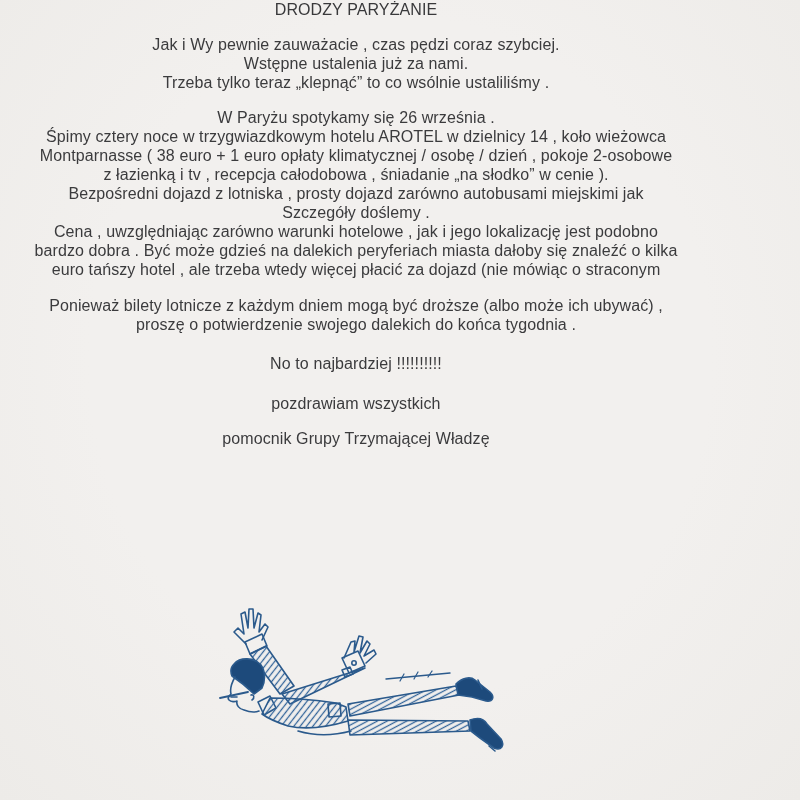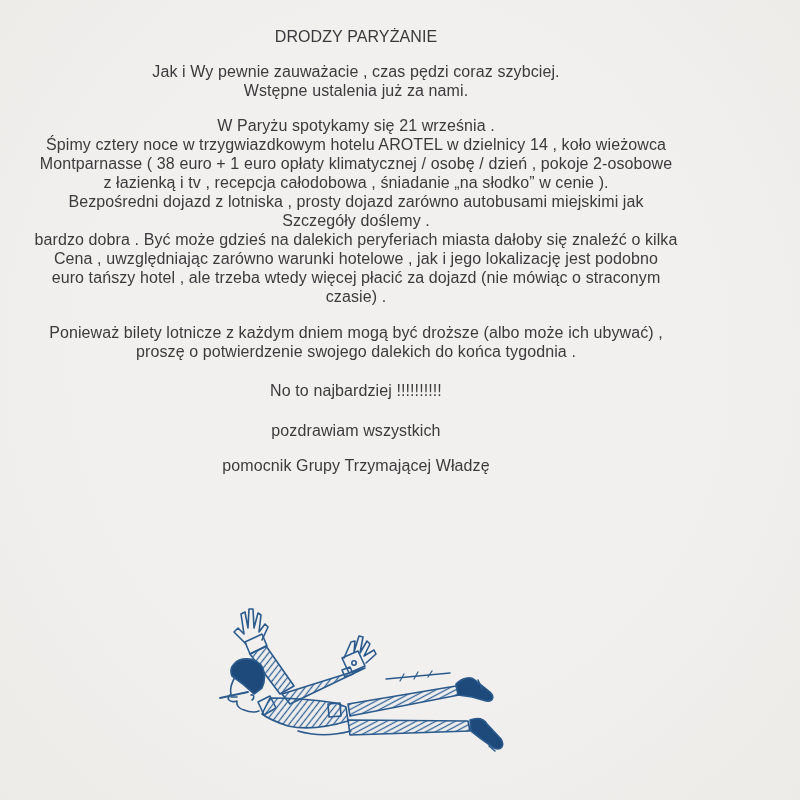--- a/index.html
+++ b/index.html
@@ -10,21 +10,20 @@
   }
   .page{
     position:relative;
     width:800px;height:800px;
     background:radial-gradient(ellipse at 50% 45%, #f2f0ee 55%, #edebe8 100%);
     overflow:hidden;
   }
   .letter{
     position:absolute;
     left:0; top:0; width:712px;
-    padding-top:27px;
     text-align:center;
     color:#3b3b3d;
     font-size:16px;
     line-height:19px;
     letter-spacing:0.1px;
   }
   .title{
     line-height:19px;
     margin-bottom:16px;
     color:#39393b;
@@ -47,33 +46,33 @@
 <body>
 
 <div class="page">
 
   <div class="letter">
     <div class="title">DRODZY PARYŻANIE</div>
 
     <div class="para mb16">
       <div class="line">Jak i Wy pewnie zauważacie , czas pędzi coraz szybciej.</div>
       <div class="line">Wstępne ustalenia już za nami.</div>
+      <div class="line">Trzeba tylko teraz „klepnąć” to co wsólnie ustaliliśmy .</div>
     </div>
 
     <div class="para mb17">
-      <div class="line">W Paryżu spotykamy się 21 września .</div>
+      <div class="line">W Paryżu spotykamy się 26 września .</div>
       <div class="line">Śpimy cztery noce w trzygwiazdkowym hotelu AROTEL w dzielnicy 14 , koło wieżowca</div>
       <div class="line">Montparnasse ( 38 euro + 1 euro opłaty klimatycznej / osobę / dzień , pokoje 2-osobowe</div>
       <div class="line">z łazienką i tv , recepcja całodobowa , śniadanie „na słodko” w cenie ).</div>
       <div class="line">Bezpośredni dojazd z lotniska , prosty dojazd zarówno autobusami miejskimi jak</div>
       <div class="line">Szczegóły doślemy .</div>
+      <div class="line">Cena , uwzględniając zarówno warunki hotelowe , jak i jego lokalizację jest podobno</div>
       <div class="line">bardzo dobra . Być może gdzieś na dalekich peryferiach miasta dałoby się znaleźć o kilka</div>
-      <div class="line">Cena , uwzględniając zarówno warunki hotelowe , jak i jego lokalizację jest podobno</div>
       <div class="line">euro tańszy hotel , ale trzeba wtedy więcej płacić za dojazd (nie mówiąc o straconym</div>
-      <div class="line">czasie) .</div>
     </div>
 
     <div class="para mb13">
       <div class="line">Ponieważ bilety lotnicze z każdym dniem mogą być droższe (albo może ich ubywać) ,</div>
       <div class="line">proszę o potwierdzenie swojego dalekich do końca tygodnia .</div>
     </div>
 
     <div class="para mb21">
       <div class="line">No to najbardziej !!!!!!!!!!</div>
     </div>

